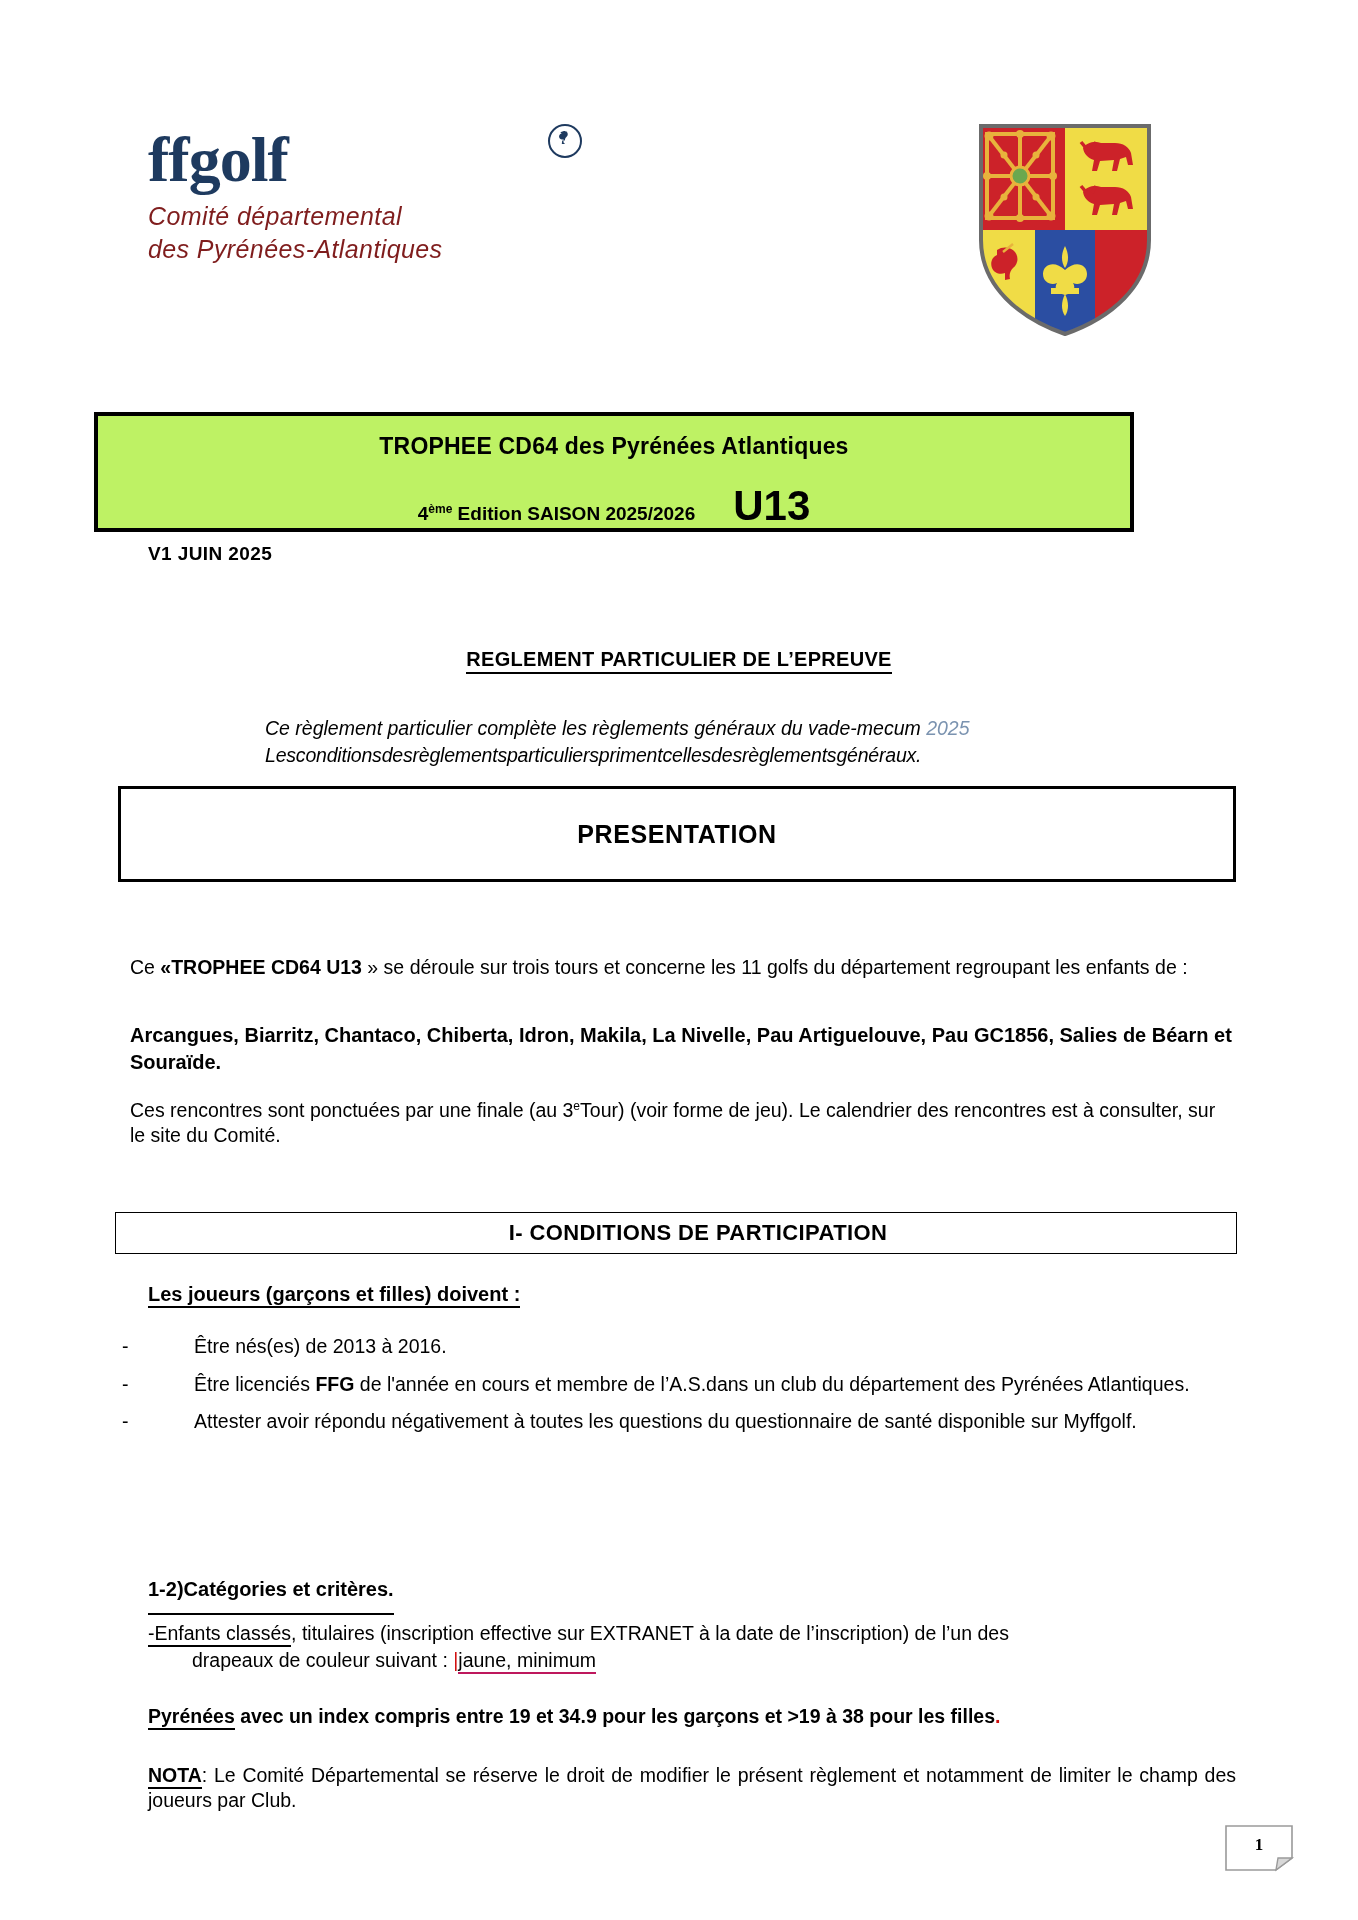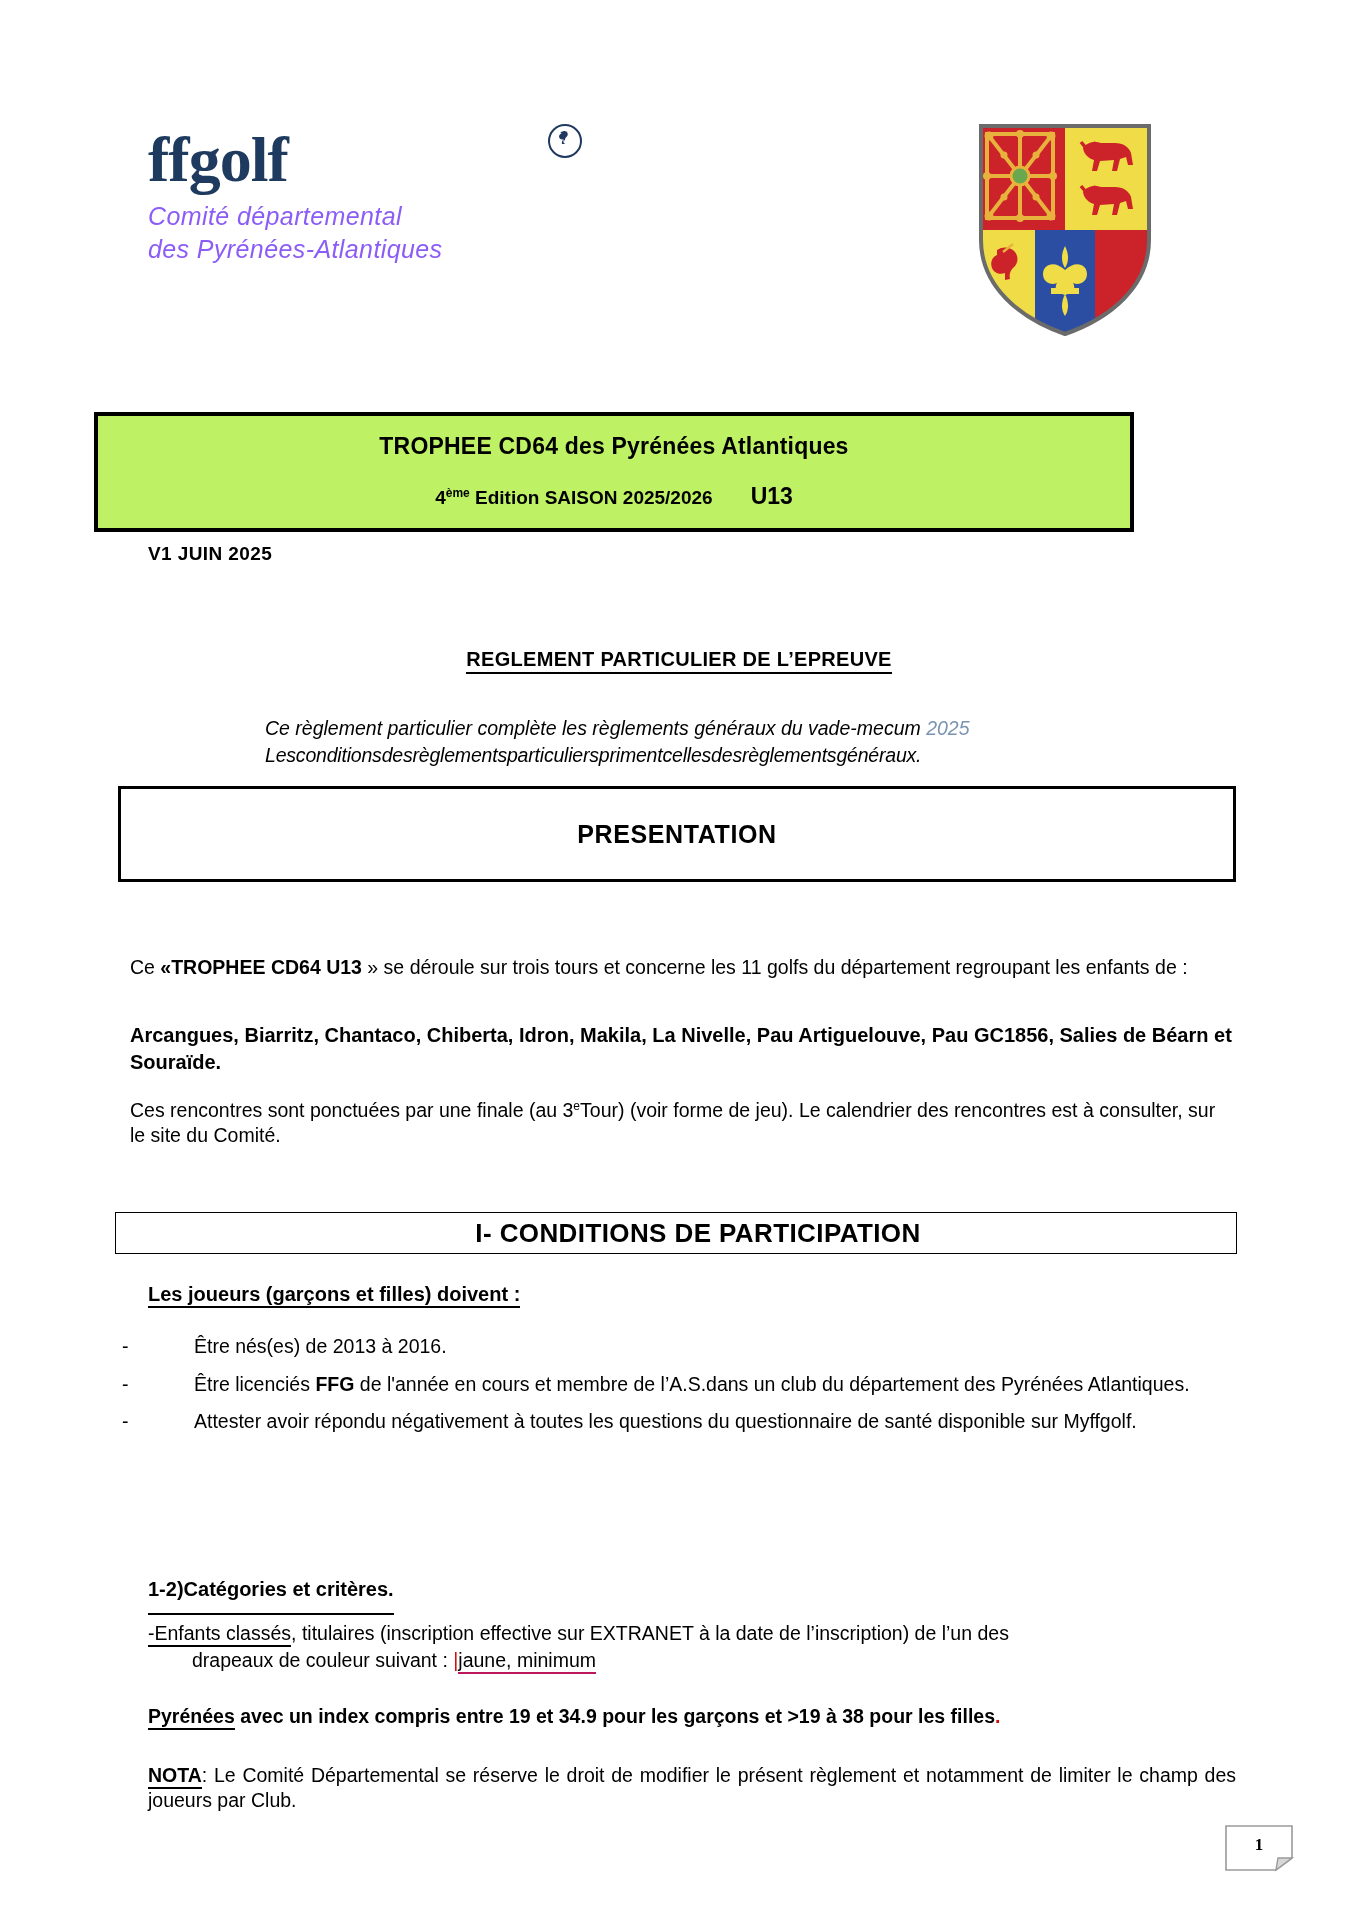--- a/index.html
+++ b/index.html
@@ -57,21 +57,21 @@
     height: 30px;
     border-radius: 50%;
     border: 2.5px solid #1e3a5f;
     display: block;
   }
   .logo-reg svg { display: block; }
   .logo-sub {
     font-family: "Liberation Sans", sans-serif;
     font-style: italic;
     font-size: 25px;
-    color: #8b5cf6;
+    color: #7f1d1d;
     line-height: 1.32;
     margin-top: 8px;
     font-weight: 400;
     letter-spacing: 0.4px;
   }
 
   .crest {
     position: absolute;
     left: 975px;
     top: 122px;
@@ -105,21 +105,21 @@
     display: flex;
     justify-content: center;
     align-items: baseline;
     gap: 38px;
   }
   .title-edition sup {
     font-size: 12px;
     vertical-align: super;
   }
   .title-cat {
-    font-size: 23px;
+    font-size: 42px;
     font-weight: 700;
     line-height: 1;
     text-align: center;
   }
 
   .version {
     position: absolute;
     left: 148px;
     top: 543px;
     font-size: 19px;
@@ -195,21 +195,21 @@
     top: 1212px;
     width: 1122px;
     height: 42px;
     border: 1.5px solid #000000;
     box-sizing: border-box;
     display: flex;
     align-items: center;
     justify-content: center;
   }
   .section-box .label {
-    font-size: 26px;
+    font-size: 22px;
     font-weight: 700;
     letter-spacing: 0.4px;
     padding-left: 44px;
   }
 
   .subhead {
     position: absolute;
     font-size: 20px;
     font-weight: 700;
   }

